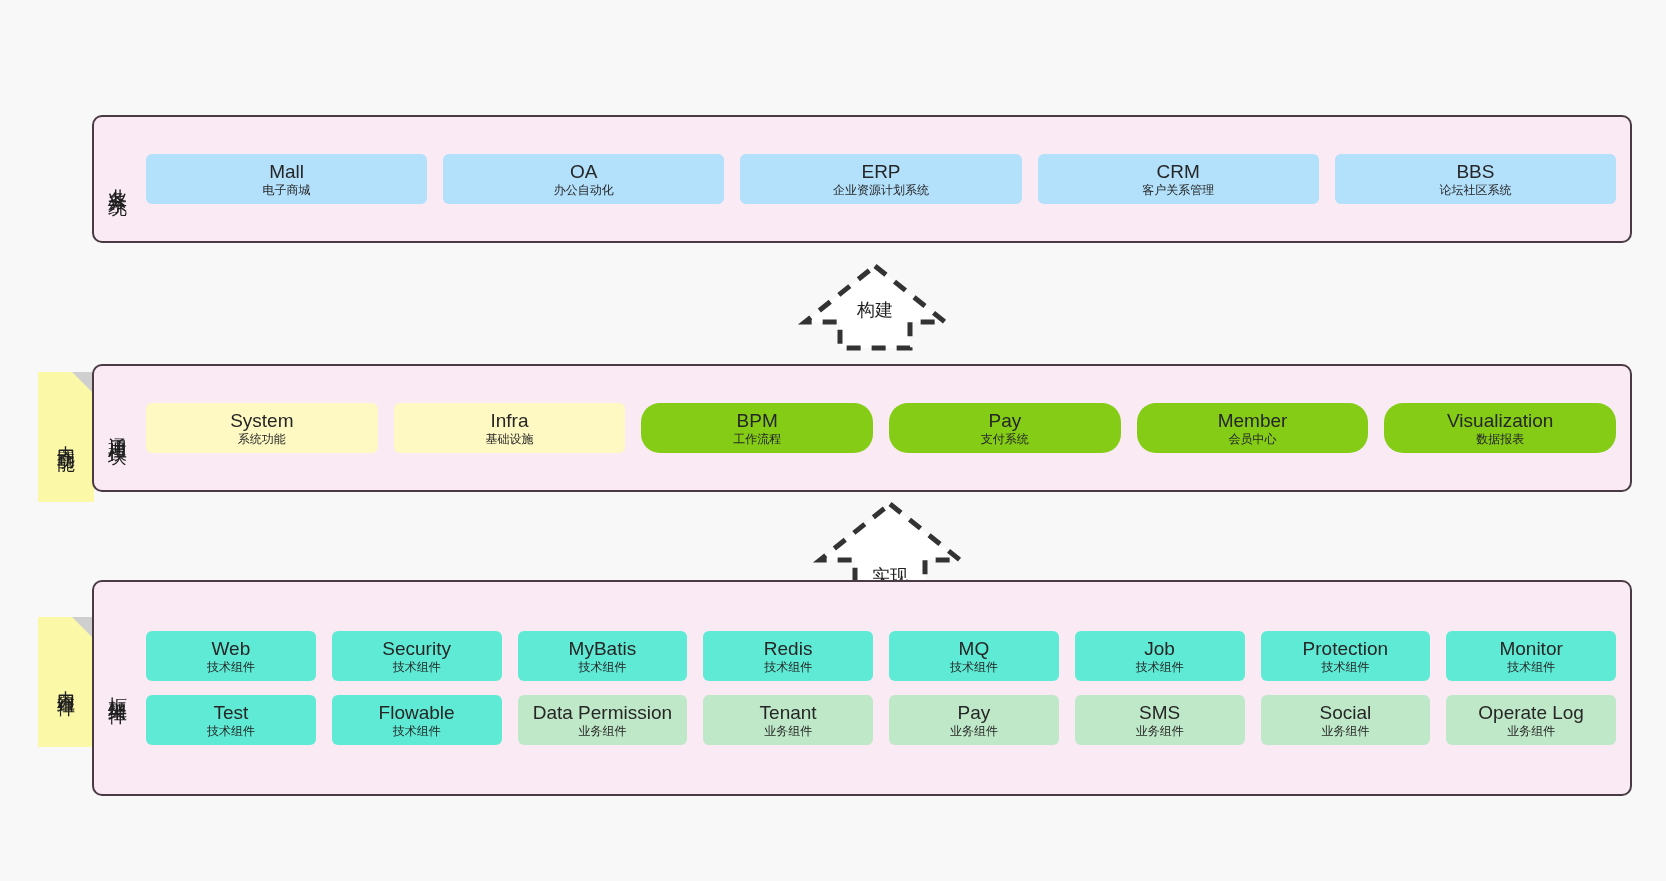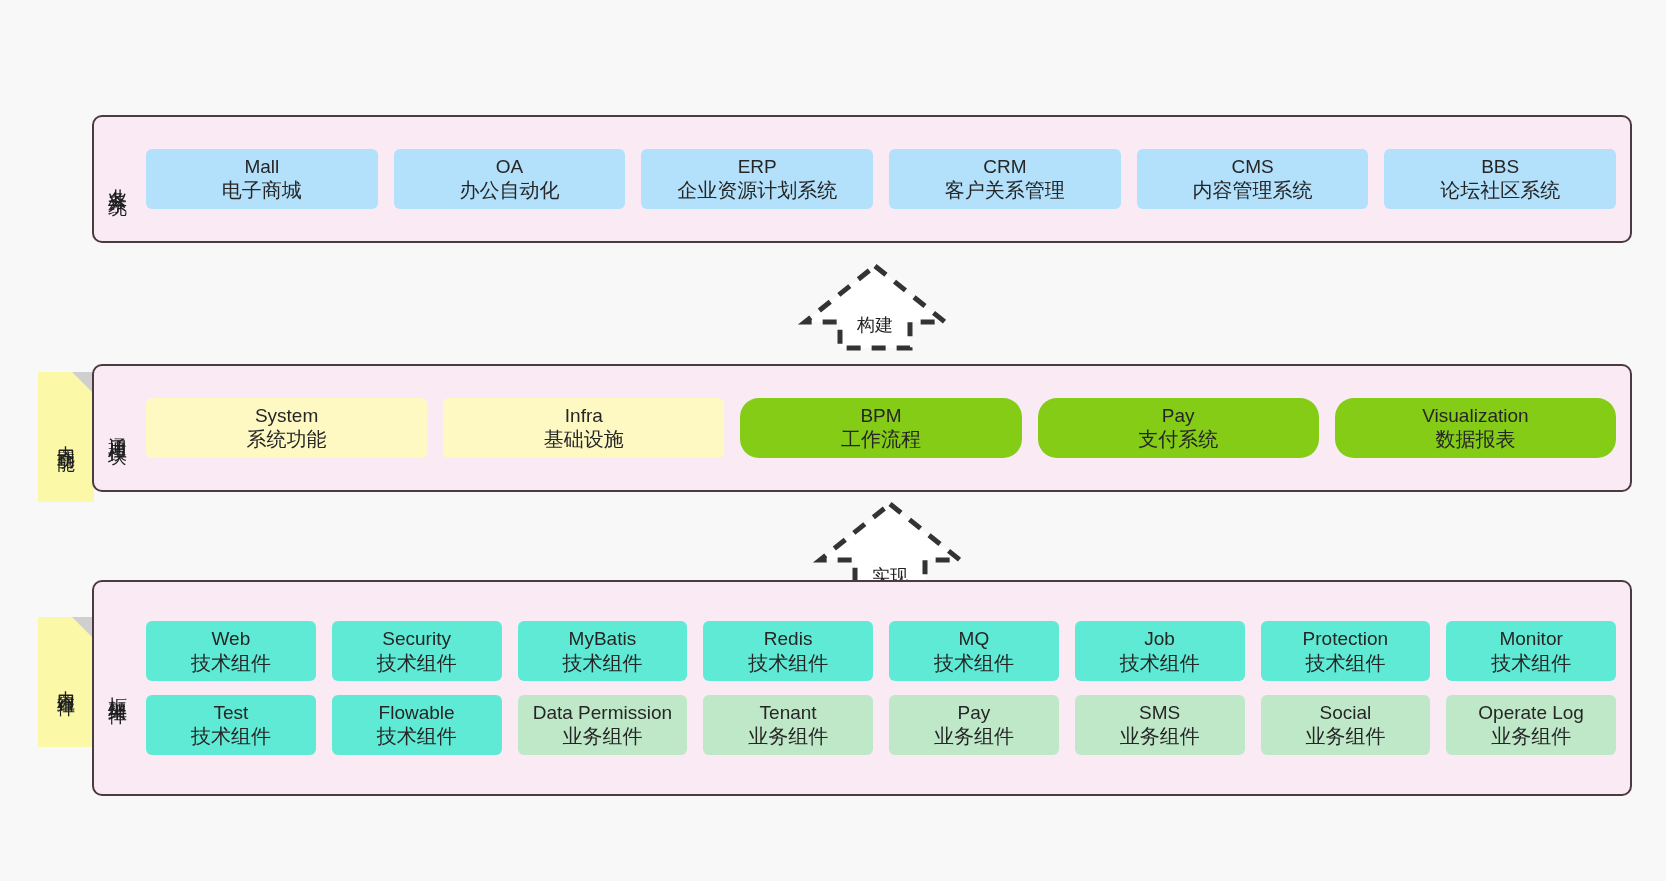--- a/index.html
+++ b/index.html
@@ -53,21 +53,21 @@
     display: flex;
     flex-direction: column;
     align-items: center;
     justify-content: center;
     text-align: center;
     line-height: 1.22;
     padding: 6px 4px;
     color: #262626;
   }
   .cell .t1 { font-size: 19px; }
-  .cell .t2 { font-size: 20px; }
+  .cell .t2 { font-size: 12px; }
 
   
   .c-blue       { background: #b3e0fb; }
   .c-red        { background: #fef9c3; }
   .c-pink       { background: #84cc16; border-radius: 19px; }
   .c-green      { background: #5eead4; }
   .c-lightgreen { background: #bfe8c8; }
 
   
   .note {
@@ -123,37 +123,33 @@
         </div>
         <div class="cell c-blue">
           <span class="t1">ERP</span>
           <span class="t2">企业资源计划系统</span>
         </div>
         <div class="cell c-blue">
           <span class="t1">CRM</span>
           <span class="t2">客户关系管理</span>
         </div>
         <div class="cell c-blue">
-          <span class="t1">CMS</span>
-          <span class="t2">内容管理系统</span>
-        </div>
-        <div class="cell c-blue">
           <span class="t1">BBS</span>
           <span class="t2">论坛社区系统</span>
         </div>
 
       </div>
     </div>
   </div>
 
   <div class="arrow" style="left:800px; top:262px; width:150px; height:88px;">
     <svg width="150" height="88" viewBox="0 0 150 88">
       <path d="M 75 4 L 145 60 L 110 60 L 110 86 L 40 86 L 40 60 L 5 60 Z" fill="#ffffff" stroke="#333333" stroke-width="5" stroke-dasharray="14,11" stroke-linejoin="miter"></path>
     </svg>
-    <span class="arrow-label" style="left:57px; top:51px;">构建</span>
+    <span class="arrow-label" style="left:57px; top:36px;">构建</span>
   </div>
 
   <div class="note" style="left:38px; top:372px; width:56px; height:130px;">
     <span class="fold"></span>
     <span>内置功能</span>
   </div>
 
   <div class="layer" id="layer-common" style="left:92px; top:364px; width:1540px; height:128px;">
     <div class="layer-title">通用模块</div>
     <div class="layer-body">
@@ -167,20 +163,24 @@
           <span class="t1">Infra</span>
           <span class="t2">基础设施</span>
         </div>
         <div class="cell c-pink">
           <span class="t1">BPM</span>
           <span class="t2">工作流程</span>
         </div>
         <div class="cell c-pink">
           <span class="t1">Pay</span>
           <span class="t2">支付系统</span>
+        </div>
+        <div class="cell c-pink">
+          <span class="t1">Member</span>
+          <span class="t2">会员中心</span>
         </div>
         <div class="cell c-pink">
           <span class="t1">Visualization</span>
           <span class="t2">数据报表</span>
         </div>
 
       </div>
     </div>
   </div>
 

